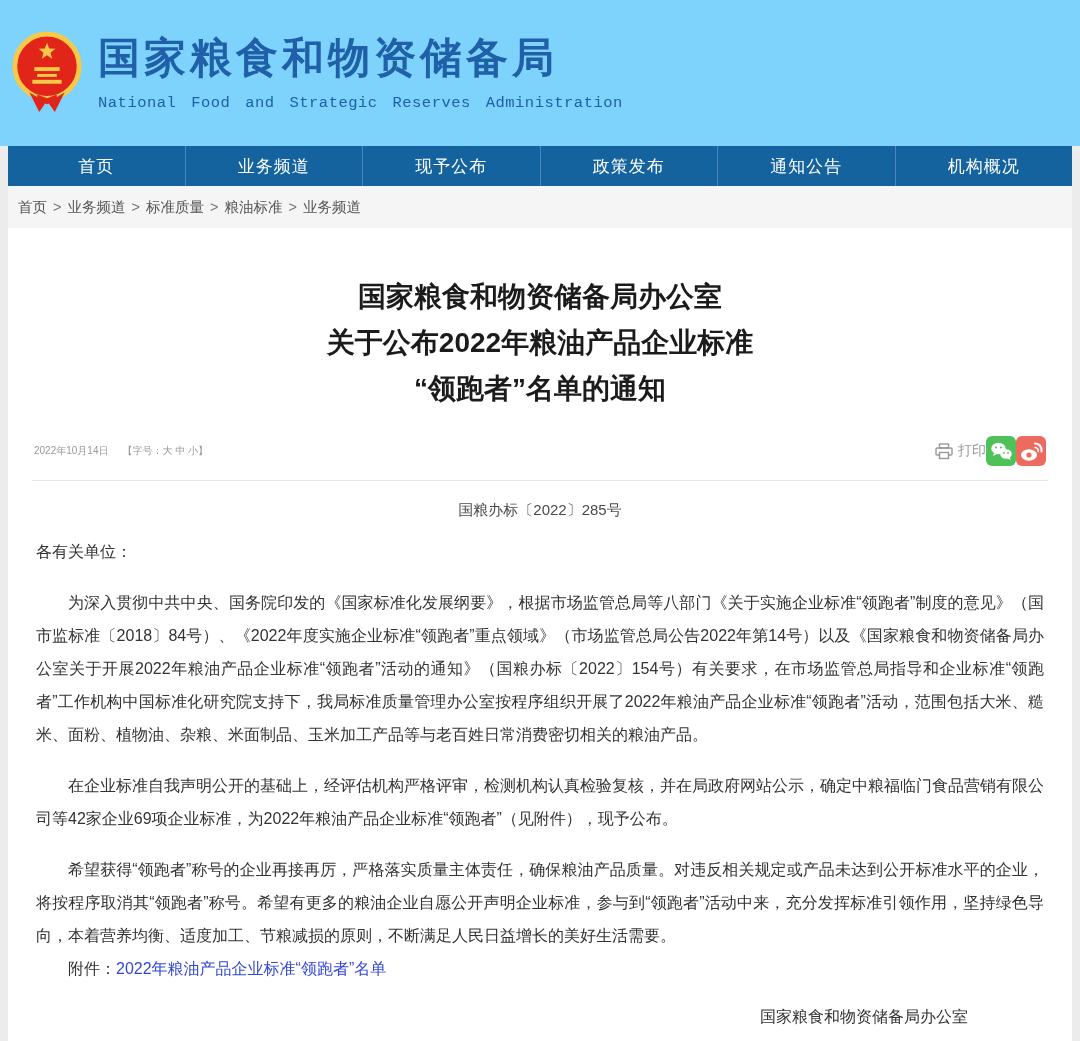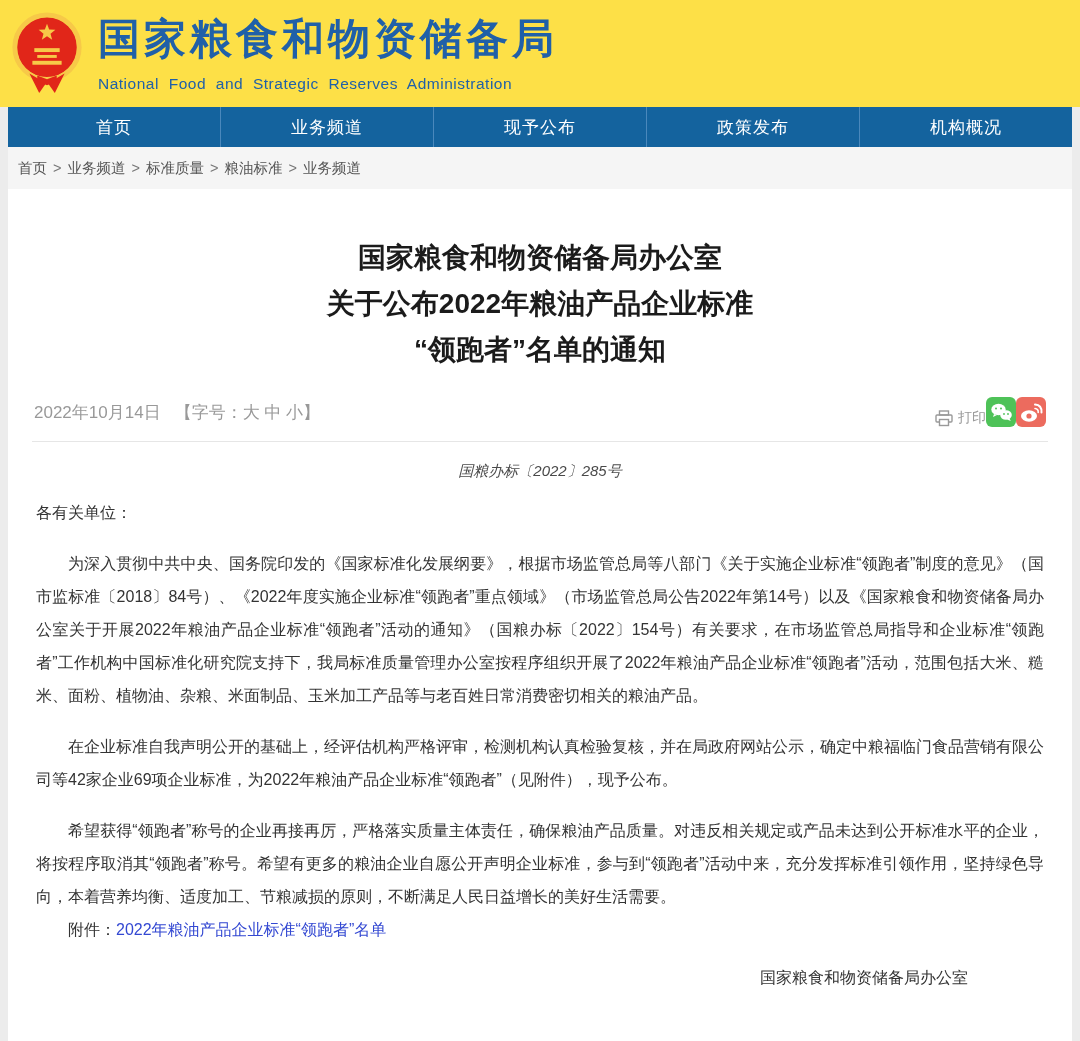--- a/index.html
+++ b/index.html
@@ -1,25 +1,25 @@
 <!DOCTYPE html>
 <html><head>
 <meta charset="utf-8">
 <style>
   * { margin:0; padding:0; box-sizing:border-box; }
   html,body { width:1080px; height:1041px; overflow:hidden; background:#ececec;
     font-family:"Liberation Sans","DejaVu Sans",sans-serif; }
 
   
-  .site-header { background:#fde047; height:107px; display:flex; align-items:center;
+  .site-header { background:#7dd3fc; height:146px; display:flex; align-items:center;
     justify-content:space-between; padding:0 10px 0 8px; }
   .brand { display:flex; align-items:center; }
   .emblem { width:78px; height:86px; margin-right:12px; }
   .site-title { color:#2060a8; font-size:42px; font-weight:bold; letter-spacing:4px; line-height:48px; }
-  .site-subtitle { color:#2060a8; font-size:15.5px; word-spacing:5px; letter-spacing:.5px; margin-top:12px; }
+  .site-subtitle { color:#2060a8; font-size:15.5px; word-spacing:5px; letter-spacing:.5px; margin-top:12px;font-family:Liberation Mono, monospace; }
   .search-bar { display:flex; align-items:stretch; border:2px solid #14639e; width:302px; height:36px; margin-top:-14px; }
   .search-input { flex:1; border:none; outline:none; font-size:14px; padding:0 8px; min-width:0; }
   .search-button { width:96px; border:none; background:#14639e; color:#fff; font-size:16px;
     display:flex; align-items:center; justify-content:center; gap:7px; cursor:pointer; }
 
   
   .main-nav { margin:0 8px; background:#14639e; height:40px; display:flex; }
   .nav-item { flex:1; display:flex; align-items:center; justify-content:center;
     color:#fff; font-size:17px; text-decoration:none; letter-spacing:1px; }
   .nav-item + .nav-item { border-left:1px solid #4a88bc; }
@@ -28,26 +28,26 @@
   .crumb-strip { margin:0 8px; background:#f5f5f5; height:42px; display:flex; align-items:center;
     padding-left:6px; font-size:14.5px; color:#555; }
   .crumb-link { color:#555; text-decoration:none; margin:0 4px; }
   .crumb-sep { color:#777; margin:0 2px; }
 
   
   .content { margin:0 8px; background:#fff; min-height:988px; padding:42px 24px 14px 24px; }
   .doc-title { text-align:center; color:#1b1b1b; font-size:28px; font-weight:700; line-height:46px; margin-top:4px; }
   .meta-row { display:flex; justify-content:space-between; align-items:center;
     margin-top:24px; padding:0 2px 14px 2px; border-bottom:1px solid #e6e6e6; }
-  .meta-left { color:#999; font-size:17px; display:flex; gap:14px; }
-  .meta-right { display:flex; align-items:flex-end; }
+  .meta-left { color:#999; font-size:10px; display:flex; gap:14px; }
+  .meta-right { display:flex; align-items:center; }
   .print-btn { display:flex; align-items:center; gap:5px; color:#999; font-size:14px;
     background:none; border:none; cursor:pointer; }
   .share-btn { width:30px; height:30px; border:none; background:none; padding:0; cursor:pointer; }
-  .doc-number { text-align:center; color:#4a4a4a; font-size:15px; margin-top:20px;font-style:italic; }
+  .doc-number { text-align:center; color:#4a4a4a; font-size:15px; margin-top:20px; }
 
   .body-text { color:#333; font-size:16px; line-height:33px; padding:0 4px; }
   .salutation { margin-top:15px; }
   .para { text-indent:2em; margin-top:18px; text-align:justify; }
   .attach-line { text-indent:2em; }
   .attach-link { color:#3348d2; text-decoration:none; }
   .sign-block { display:flex; flex-direction:column; align-items:center; width:fit-content;
     margin:14px 76px 0 auto; line-height:35px; }
 </style>
 </head>
@@ -73,20 +73,21 @@
       <div class="site-subtitle">National Food and Strategic Reserves Administration</div>
     </div>
   </div>
 </header>
 
 <nav class="main-nav">
   <a class="nav-item" href="#">首页</a>
   <a class="nav-item" href="#">业务频道</a>
   <a class="nav-item" href="#">现予公布</a>
   <a class="nav-item" href="#">政策发布</a>
+  <a class="nav-item" href="#">通知公告</a>
   <a class="nav-item" href="#">机构概况</a>
 </nav>
 
 <div class="crumb-strip">
   <a class="crumb-link" href="#">首页</a>
   <span class="crumb-sep">&gt;</span>
   <a class="crumb-link" href="#">业务频道</a>
   <span class="crumb-sep">&gt;</span>
   <a class="crumb-link" href="#">标准质量</a>
   <span class="crumb-sep">&gt;</span>

